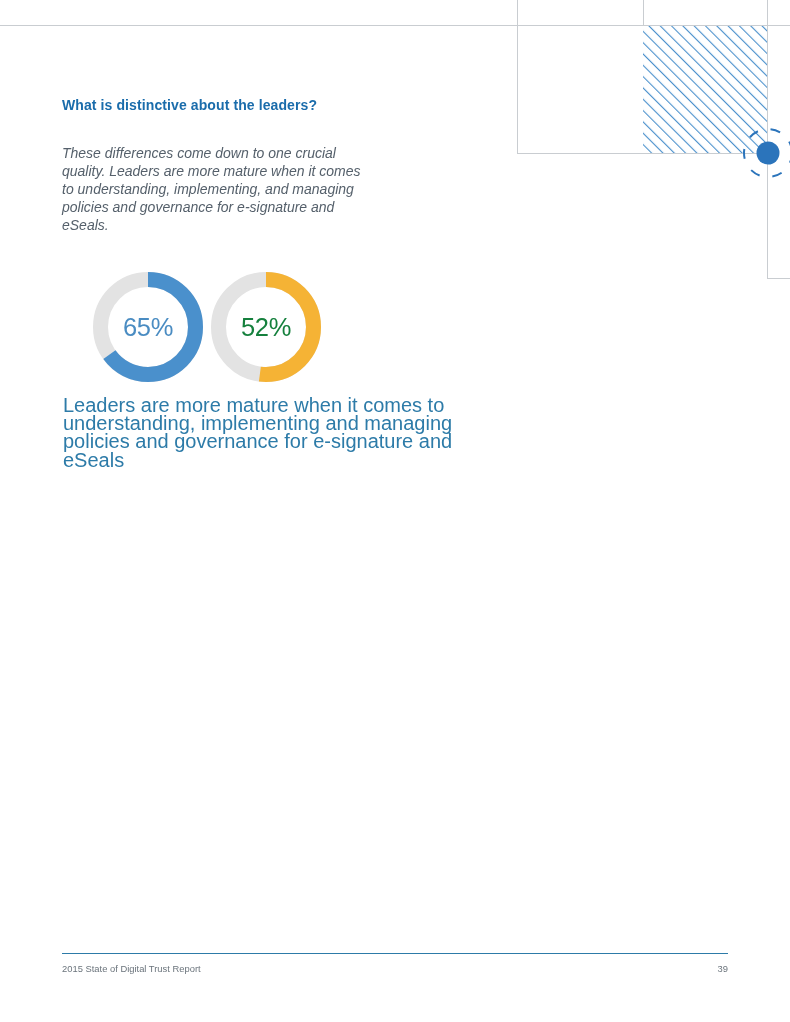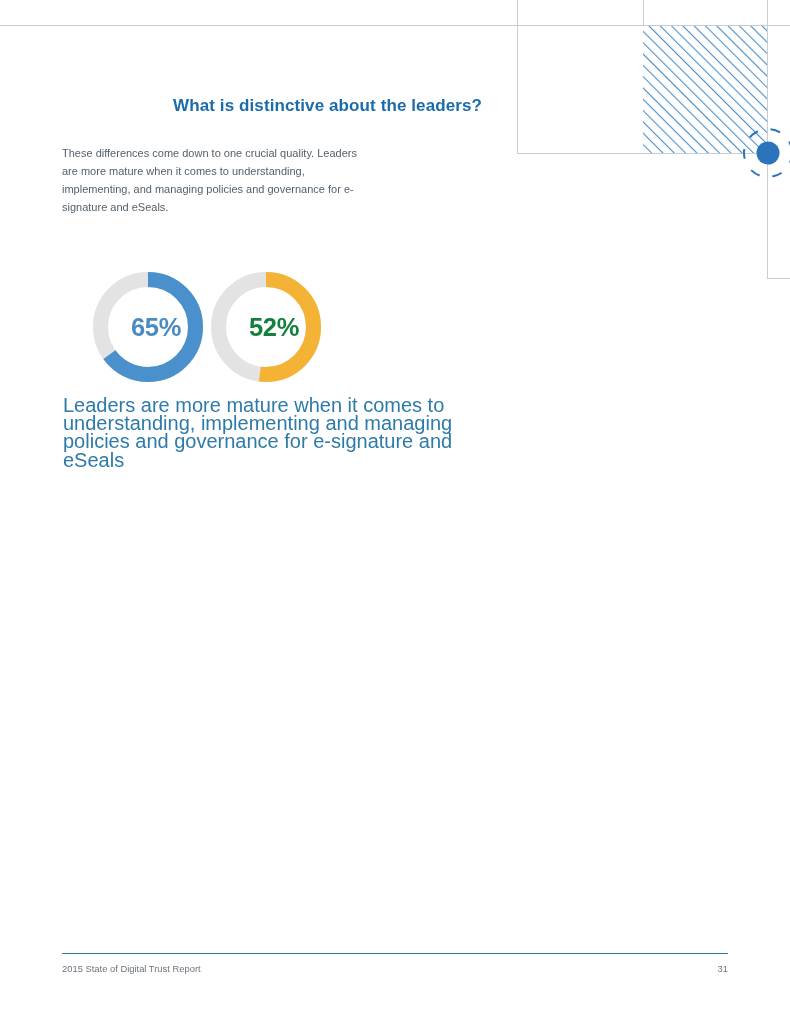--- a/index.html
+++ b/index.html
@@ -30,34 +30,34 @@
   }
 
   
   .content {
     position: absolute;
     left: 62px;
     top: 98px;
     width: 420px;
   }
   .section-heading {
-    font-size: 17px;
+    font-size: 14px;
     font-weight: bold;
     color: #1a6cab;
     letter-spacing: 0.1px;
     margin: 0;
     line-height: 15px;
-    text-align: right;
   }
   .body-copy {
     margin: 31px 0 16px 0;
-    font-size: 11px;
+    font-size: 14px;
     line-height: 18px;
     color: #55606b;
     max-width: 310px;
+    font-style: italic;
   }
 
   
   .donuts {
     position: absolute;
     left: 86px;
     top: 263px;
     width: 260px;
     height: 130px;
   }
@@ -65,29 +65,29 @@
     position: absolute;
     top: 0;
     width: 124px;
     height: 128px;
   }
   .donut.first  { left: 0px; }
   .donut.second { left: 118px; }
   .donut svg { display: block; }
   .donut-label {
     position: absolute;
-    left: 8px;
+    left: 0;
     top: 0;
     width: 124px;
     height: 128px;
     display: flex;
     align-items: center;
     justify-content: center;
     font-size: 25.5px;
-    font-weight: bold;
+    font-weight: normal;
     letter-spacing: -0.3px;
   }
   .donut.first .donut-label  { color: #4a8cc2; }
   .donut.second .donut-label { color: #f0ac3c; }
 
   
   .caption {
     position: absolute;
     left: 63px;
     top: 396px;
@@ -171,16 +171,16 @@
       <div class="donut-label" style="color: #15803d;">52%</div>
     </div>
 
   </div>
 
   <div class="caption">Leaders are more mature when it comes to understanding, implementing and managing policies and governance for e-signature and eSeals</div>
 
   <div class="footer-rule"></div>
   <div class="footer">
     <span>2015 State of Digital Trust Report</span>
-    <span class="footer-page">31</span>
+    <span class="footer-page">39</span>
   </div>
 
 </div>
 
 </body></html>

